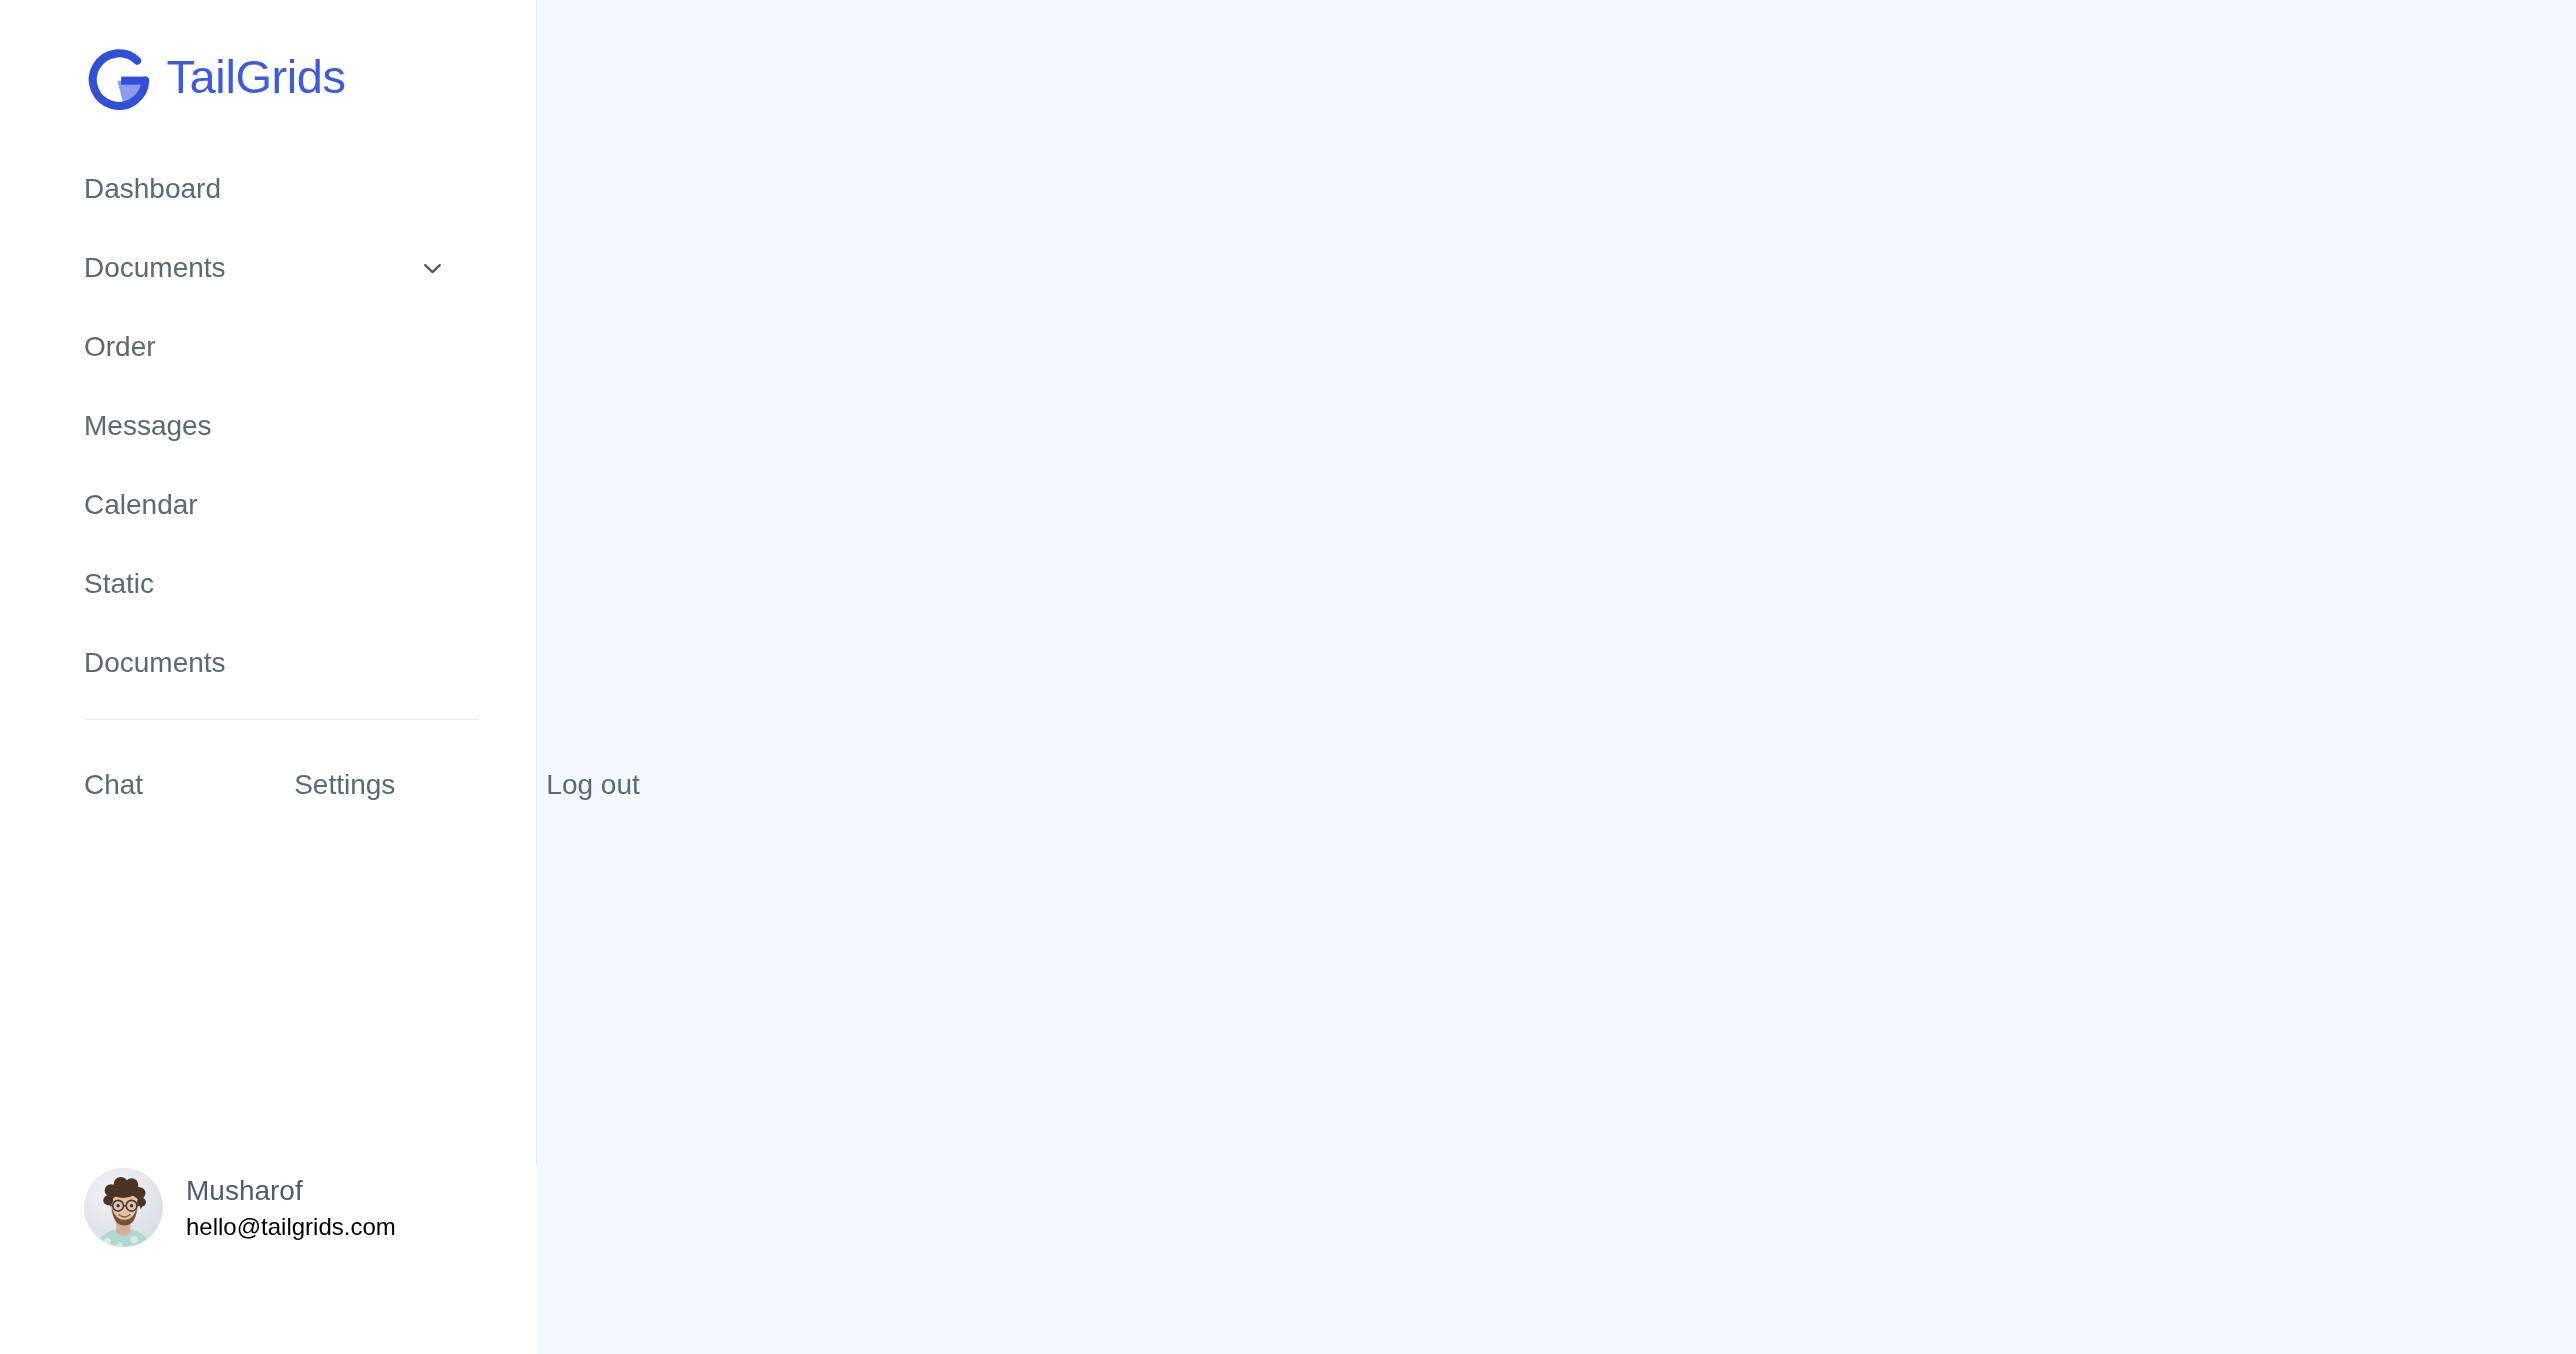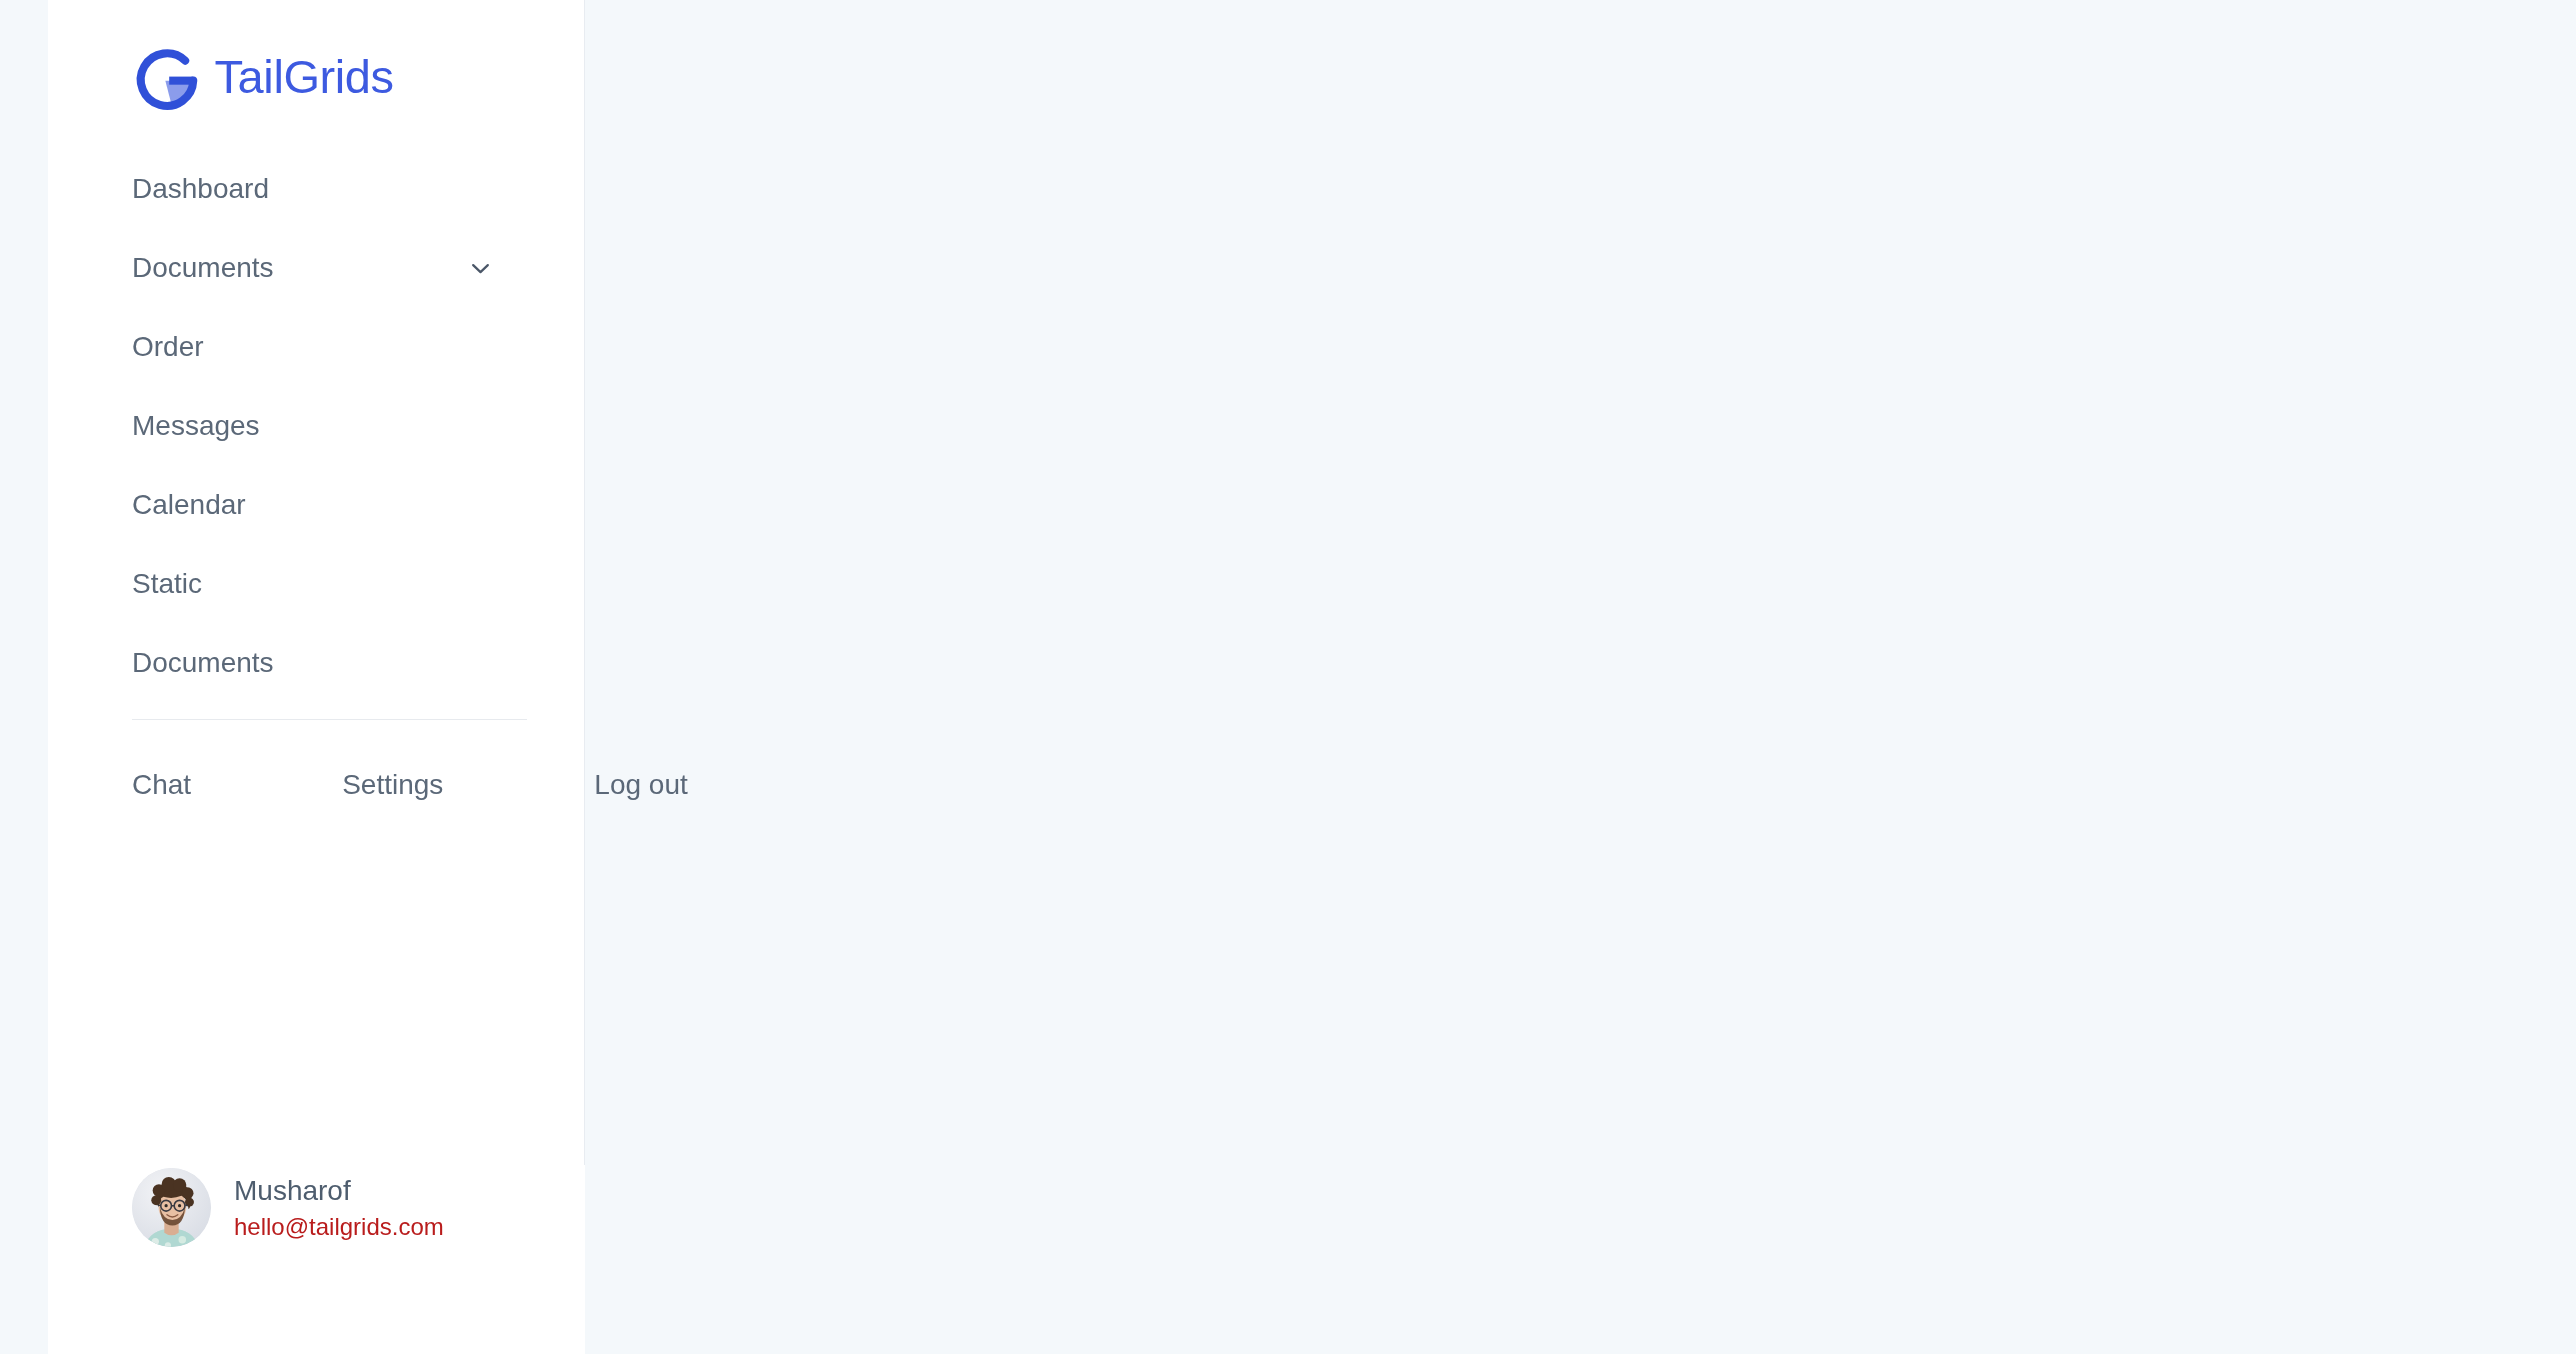--- a/index.html
+++ b/index.html
@@ -26,21 +26,20 @@
   
   .sidebar {
     position: relative;
     width: 537px;
     min-width: 537px;
     height: 1354px;
     background: #ffffff;
     display: flex;
     flex-direction: column;
     padding: 12px;
-    margin-left: 48px;
   }
 
   
   .sidebar-border {
     position: absolute;
     top: 0;
     left: 536px;
     width: 0.9px;
     height: 1165px;
     background: #e8ecf1;
@@ -146,21 +145,21 @@
   .profile-name {
     font-size: 28px;
     line-height: 38px;
     color: #4e5d6e;
     font-weight: 500;
     white-space: nowrap;
   }
   .profile-email {
     font-size: 24px;
     line-height: 34px;
-    color: #b91c1c;
+    color: #000000;
     font-weight: 400;
     white-space: nowrap;
   }
 
   
   .main-canvas {
     flex: 1 1 auto;
     height: 1354px;
     background: #f4f8fb;
   }

